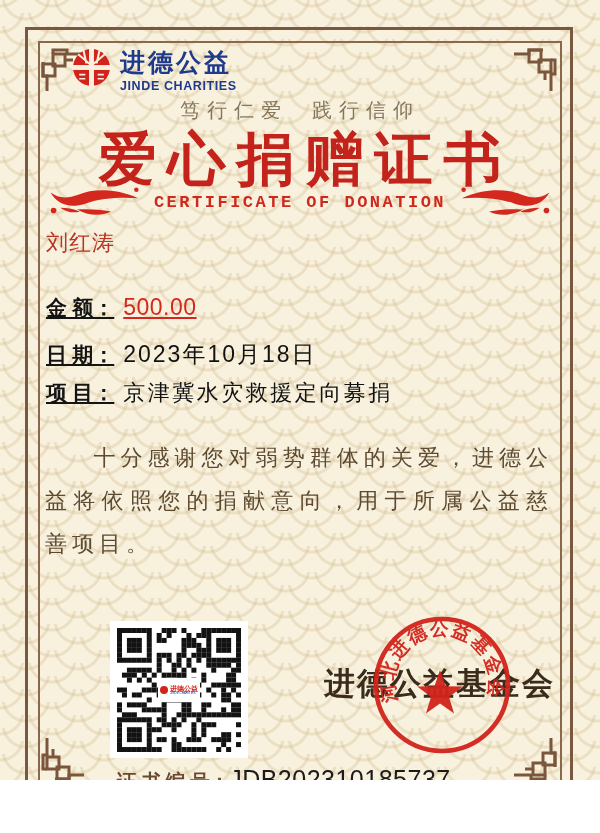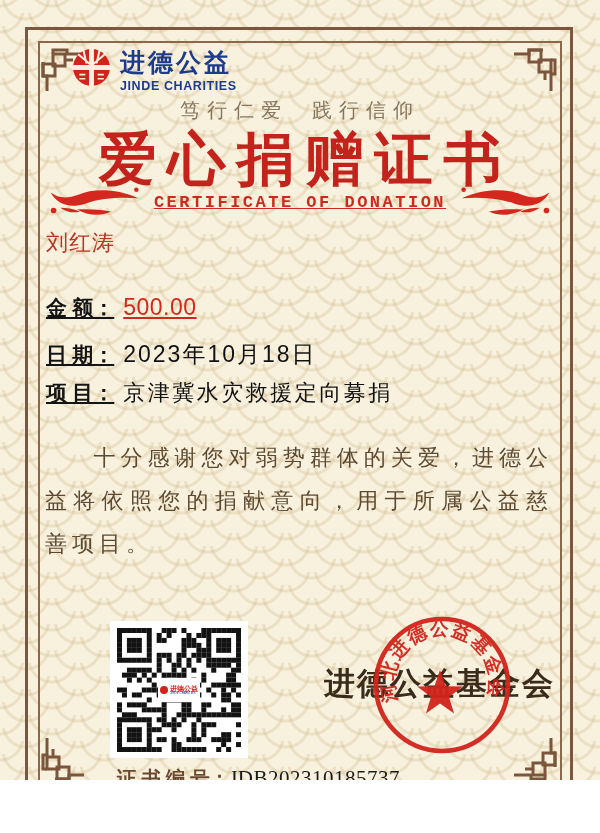--- a/index.html
+++ b/index.html
@@ -8,21 +8,21 @@
     font-family:"Liberation Sans",sans-serif;
     background-color:#f8f1de;
     background-image:
       radial-gradient(circle 26px at 50% -4px, rgba(0,0,0,0) 21px, rgba(199,172,120,.25) 22px, rgba(199,172,120,.25) 24px, rgba(0,0,0,0) 25px),
       radial-gradient(circle 26px at 50% -4px, rgba(0,0,0,0) 21px, rgba(199,172,120,.25) 22px, rgba(199,172,120,.25) 24px, rgba(0,0,0,0) 25px);
     background-size:52px 26px;
     background-position:0 0,26px 13px;
   }
   .serif{font-family:"Liberation Serif","DejaVu Serif",serif;}
   .sans{font-family:"Liberation Sans","DejaVu Sans",sans-serif;}
-  .mono{font-family:"Liberation Mono","DejaVu Sans Mono",monospace;text-decoration:underline;}
+  .mono{font-family:"Liberation Mono","DejaVu Sans Mono",monospace;}
 
   .outer-border{position:absolute;left:25px;top:27px;width:542px;height:768px;border:3px solid #7a5840;}
   .inner-border{position:absolute;left:38px;top:41px;width:520px;height:743px;border:2px solid #8a684c;}
   .corner{position:absolute;width:44px;height:44px;}
   .corner.tl{left:40px;top:47px;}
   .corner.tr{left:514px;top:47px;transform:rotate(90deg);}
   .corner.br{left:514px;top:738px;transform:rotate(180deg);}
   .corner.bl{left:40px;top:738px;transform:rotate(270deg);}
 
   .logo{position:absolute;left:71px;top:47px;display:flex;gap:8px;align-items:flex-start;}
@@ -63,21 +63,21 @@
   .qr-logo .dot{width:8px;height:8px;border-radius:50%;background:#d2241c;flex:none;}
   .qr-logo .cn{font-size:7px;color:#d2241c;font-weight:bold;white-space:nowrap;line-height:1;}
   .qr-logo .en{font-size:3px;color:#1e3a8c;white-space:nowrap;line-height:1;}
 
   .org-line{position:absolute;left:324px;top:663px;font-size:31px;color:#3a2b1b;
     letter-spacing:2px;font-weight:600;}
   .seal{position:absolute;left:370px;top:613px;width:144px;height:144px;opacity:.95;}
 
   .cert-no-row{position:absolute;left:117px;top:765px;display:flex;align-items:baseline;}
   .cert-no-label{font-size:19.5px;font-weight:600;color:#6b4930;white-space:pre;}
-  .cert-no-value{font-size:21px;color:#1b1b1b;letter-spacing:.5px;font-family:Liberation Serif, serif;}
+  .cert-no-value{font-size:25px;color:#1b1b1b;letter-spacing:.5px;}
 </style>
 </head>
 <body>
 
 <div class="page">
 
   <div class="outer-border"></div>
   <div class="inner-border"></div>
 
   <svg class="corner tl" viewBox="0 0 44 44">

